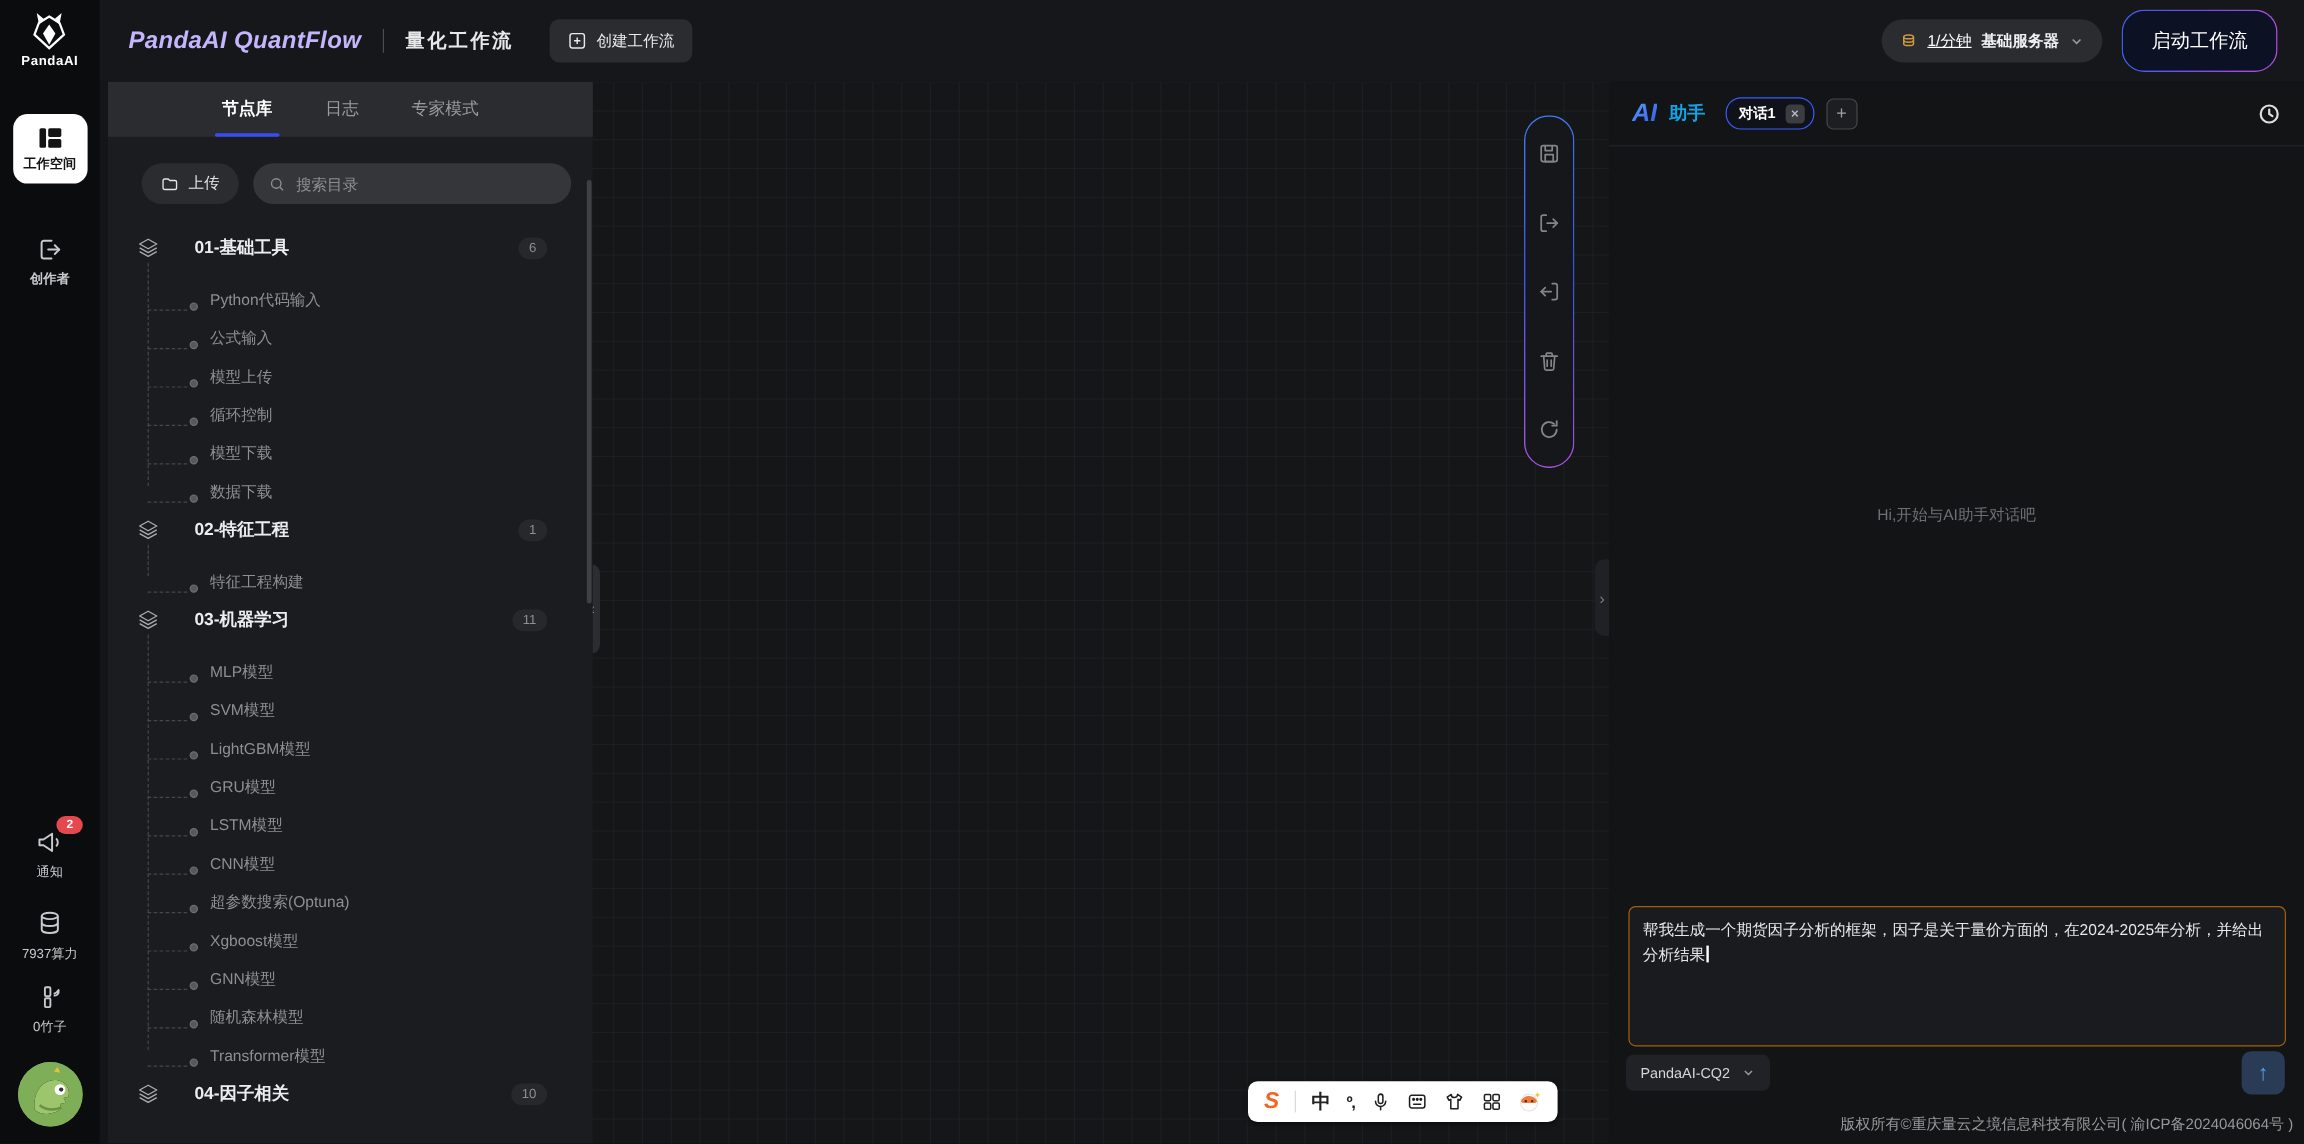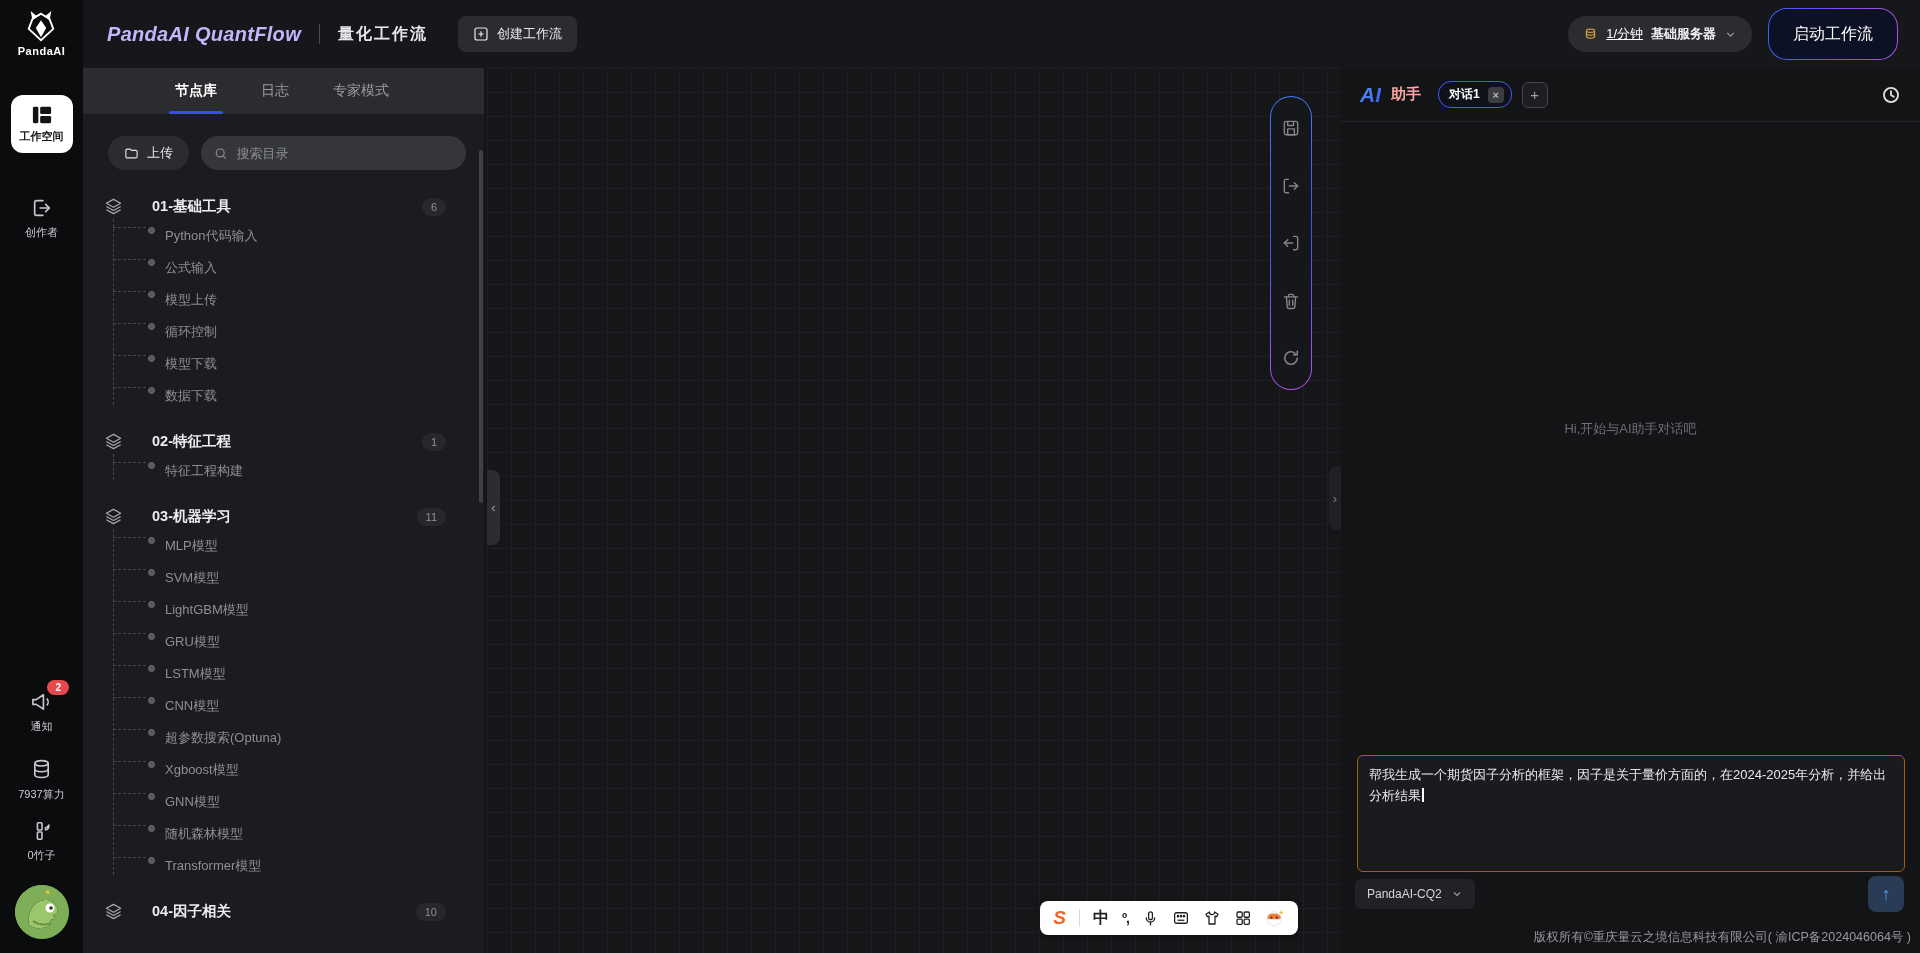--- a/index.html
+++ b/index.html
@@ -7,21 +7,21 @@
   body { font-family:"Liberation Sans","DejaVu Sans",sans-serif; background:#141517; color:#e8e8ea; position:relative; }
   svg { display:block; }
 
   
   .rail { position:absolute; left:0; top:0; width:83px; height:953px; background:#0b0c0e; display:flex; flex-direction:column; align-items:center; z-index:6; }
   .logo-block { margin-top:9px; display:flex; flex-direction:column; align-items:center; }
   .logo-text { font-size:11px; color:#fff; font-weight:bold; letter-spacing:.5px; margin-top:2px; }
   .workspace-card { margin-top:38px; width:62px; height:58px; background:#ffffff; border-radius:12px; color:#141414; display:flex; flex-direction:column; align-items:center; justify-content:center; gap:4px; cursor:pointer; }
   .workspace-card .lbl { font-size:11px; font-weight:bold; }
   .rail-item { display:flex; flex-direction:column; align-items:center; gap:6px; color:#c9cacd; font-size:11px; cursor:pointer; }
-  .creator { margin-top:44px; }
+  .creator { margin-top:44px;font-weight:bold; }
   .rail-spacer { flex:1; }
   .notify { position:relative; }
   .badge { position:absolute; top:-10px; right:-16px; background:#e5484d; color:#fff; font-size:10px; font-weight:bold; border-radius:10px; padding:2px 8px; }
   .compute { margin-top:24px; }
   .bamboo { margin-top:18px; }
   .avatar { margin-top:22px; margin-bottom:14px; width:54px; height:54px; border-radius:50%; overflow:hidden; background:radial-gradient(circle at 35% 30%, #b9d98b, #6fa84e 60%, #4c7d33); cursor:pointer; }
 
   
   .header { position:absolute; left:83px; right:0; top:0; height:68px; background:#15171a; display:flex; align-items:center; padding:0 22px 0 24px; z-index:5; }
   .app-title { font-size:20px; font-weight:bold; font-style:italic; color:#c4b5fd; letter-spacing:.3px; }
@@ -30,38 +30,38 @@
   .create-btn { margin-left:30px; background:#2b2c30; border-radius:8px; height:36px; padding:0 15px; display:flex; align-items:center; gap:8px; font-size:13px; color:#e9e9eb; cursor:pointer; }
   .header-right { margin-left:auto; display:flex; align-items:center; gap:16px; }
   .server-pill { background:#2b2c30; border-radius:18px; height:36px; display:flex; align-items:center; gap:8px; padding:0 15px; font-size:13px; cursor:pointer; }
   .server-pill .rate { color:#ffffff;text-decoration:underline; }
   .server-pill .name { color:#f0f0f2; font-weight:bold; }
   .start-btn { height:52px; padding:0 24px; border-radius:19px; font-size:16px; color:#fff; display:flex; align-items:center; cursor:pointer;
     border:1.5px solid transparent;
     background:linear-gradient(#0d1124,#0d1124) padding-box, linear-gradient(90deg,#3b63f6,#7b4df0,#b14fe0) border-box; }
 
   
-  .left-panel { position:absolute; left:80px; top:68px; width:404px; bottom:0; background:#1b1c1f; z-index:4; }
+  .left-panel { position:absolute; left:90px; top:68px; width:404px; bottom:0; background:#1b1c1f; z-index:4; }
   .tabs { height:46px; background:#2b2c30; display:flex; align-items:stretch; justify-content:center; gap:44px; }
   .tab { font-size:14px; color:#9a9b9e; display:flex; align-items:center; position:relative; cursor:pointer; }
   .tab.active { color:#ffffff; font-weight:bold; }
   .tab.active::after { content:""; position:absolute; bottom:0; left:50%; transform:translateX(-50%); width:54px; height:3px; border-radius:2px; background:#3b4bf2; }
   .panel-toolbar { display:flex; gap:12px; padding:22px 18px 6px 28px; }
   .upload-btn { background:#2b2c30; height:34px; border-radius:17px; display:flex; align-items:center; gap:8px; padding:0 16px; font-size:13px; color:#e4e4e6; cursor:pointer; flex:0 0 auto; }
   .search-box { flex:1; background:#34363a; height:34px; border-radius:17px; display:flex; align-items:center; gap:9px; padding:0 13px; color:#8e8f92; }
   .search-box input { background:transparent; border:none; outline:none; color:#dddddf; font-size:13px; width:100%; font-family:inherit; }
   .search-box input::placeholder { color:#8e8f92; }
   .tree { padding:12px 10px 0 24px; }
   .tree-cat { display:flex; align-items:center; height:37px; gap:29px; cursor:pointer; }
   .cat-icon { color:#a9aaad; flex:0 0 auto; }
   .cat-label { font-size:14.5px; font-weight:bold; color:#ededef; flex:1; }
   .cat-count { background:#26282b; color:#8e8f92; font-size:11px; border-radius:10px; padding:3px 9px; margin-right:28px; }
   .tree-items { position:relative; margin-left:9px; padding:2px 0 4px; }
   .tree-items::before { content:""; position:absolute; left:0; top:-6px; bottom:18px; border-left:1px dashed #46474b; }
-  .tree-item { display:flex; align-items:flex-start; height:32px; cursor:pointer; }
+  .tree-item { display:flex; align-items:flex-end; height:32px; cursor:pointer; }
   .h-dash { width:33px; border-top:1px dashed #46474b; flex:0 0 auto; }
   .bullet { width:7px; height:7px; border-radius:50%; background:#57585c; border:1px solid #6e6f73; margin:0 10px 0 2px; flex:0 0 auto; }
   .item-label { font-size:13px; color:#8e8f92; }
   .panel-scrollbar { position:absolute; right:1px; top:82px; width:4px; height:353px; background:#3e4044; border-radius:2px; }
 
   
   .canvas { position:absolute; left:487px; top:68px; width:854px; bottom:0; background-color:#151618;
     background-image:linear-gradient(#1d1f22 1px, transparent 1px), linear-gradient(90deg,#1d1f22 1px, transparent 1px);
     background-size:24px 24px; z-index:1; }
   .collapse-left { position:absolute; left:0; top:402px; width:13px; height:75px; background:#2c2d31; border-radius:0 8px 8px 0; display:flex; align-items:center; justify-content:center; color:#a2a3a6; font-size:13px; cursor:pointer; }
@@ -74,21 +74,21 @@
   .ime-s { color:#f26522; font-weight:bold; font-style:italic; font-size:19px; cursor:pointer; }
   .ime-div { width:1px; height:18px; background:#d9d9d9; }
   .ime-mode { font-size:16px; font-weight:bold; cursor:pointer; }
   .ime-punct { font-size:14px; font-weight:bold; letter-spacing:-1px; cursor:pointer; }
   .ime-icon { color:#1f1f1f; cursor:pointer; }
 
   
   .right-panel { position:absolute; right:0; top:68px; width:579px; bottom:0; background:#131416; z-index:4; }
   .assist-header { height:54px; display:flex; align-items:center; gap:10px; padding:0 19px; border-bottom:1px solid #242528; }
   .ai-logo { font-size:21px; font-weight:bold; font-style:italic; background:linear-gradient(135deg,#5aa2ff,#2f55e8); -webkit-background-clip:text; background-clip:text; color:transparent; }
-  .assist-title { font-size:15px; font-weight:bold; color:#fca5a5; }
+  .assist-title { font-size:15px; font-weight:bold; color:#0ea5e9; }
   .chat-tab { margin-left:7px; display:flex; align-items:center; gap:8px; border:1px solid #3c5bff; background:#0f1218; border-radius:13px; padding:4px 7px 4px 10px; font-size:12px; font-weight:bold; color:#fff; cursor:pointer; }
   .tab-close { width:16px; height:16px; border-radius:4px; background:#3c3d41; color:#b6b7ba; font-size:11px; display:flex; align-items:center; justify-content:center; cursor:pointer; }
   .new-chat { width:26px; height:26px; border-radius:6px; border:1px solid #46474b; background:#1d1e21; color:#a0a1a4; display:flex; align-items:center; justify-content:center; font-size:15px; cursor:pointer; }
   .history-btn { margin-left:auto; color:#dededf; cursor:pointer; }
   .chat-hint { position:absolute; left:0; right:0; top:352px; text-align:center; color:#6e6f73; font-size:13px; }
   .chat-input { position:absolute; left:16px; right:15px; top:687px; height:117px; background:#1a1b1e; border:1px solid #a16207; border-radius:6px; padding:9px 11px; font-size:13px; line-height:1.6; color:#e8e8ea; cursor:text; }
   .caret { display:inline-block; width:1.5px; height:14px; background:#ffffff; vertical-align:-2px; margin-left:1px; }
   .model-pill { position:absolute; left:14px; top:811px; display:flex; align-items:center; gap:9px; background:#202225; border-radius:6px; padding:8px 12px; font-size:12px; color:#d6d6d9; cursor:pointer; }
   .send-btn { position:absolute; right:16px; top:808px; width:36px; height:36px; border-radius:8px; background:#2a3c55; color:#4ba0e8; font-size:18px; font-weight:bold; display:flex; align-items:center; justify-content:center; cursor:pointer; }
   .copyright { position:absolute; right:9px; bottom:7px; font-size:12.5px; color:#97989b; }

